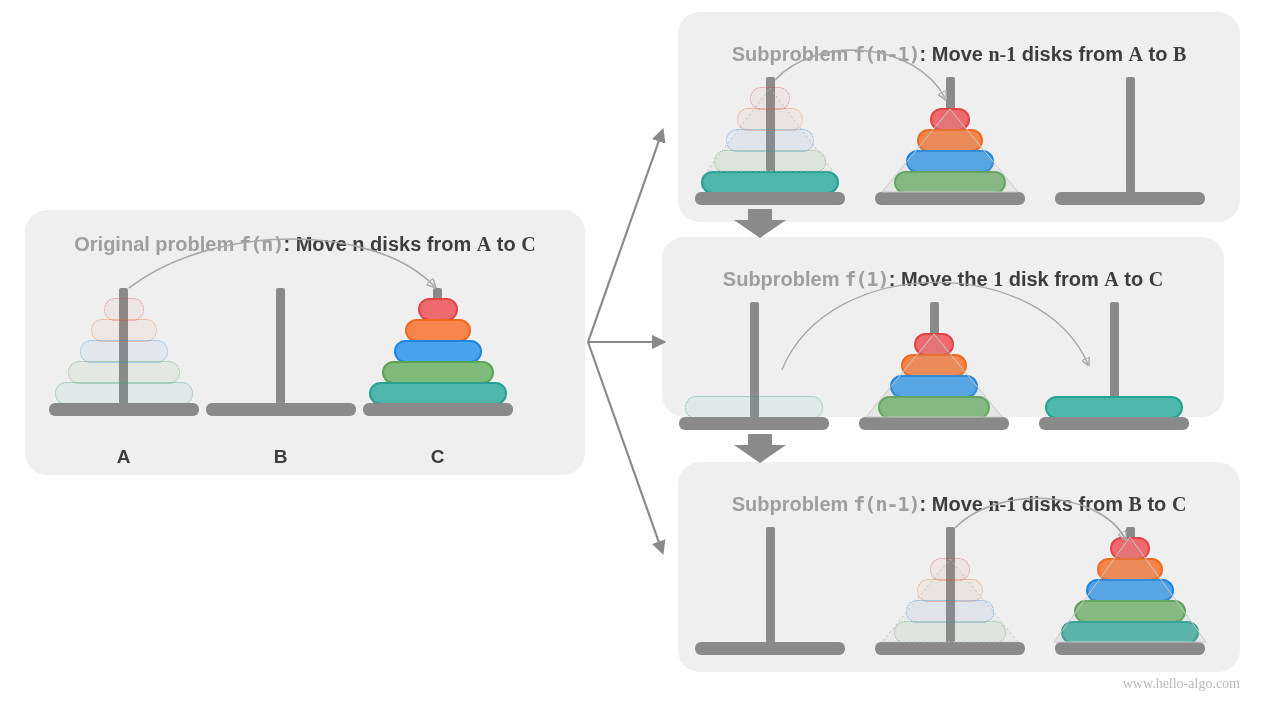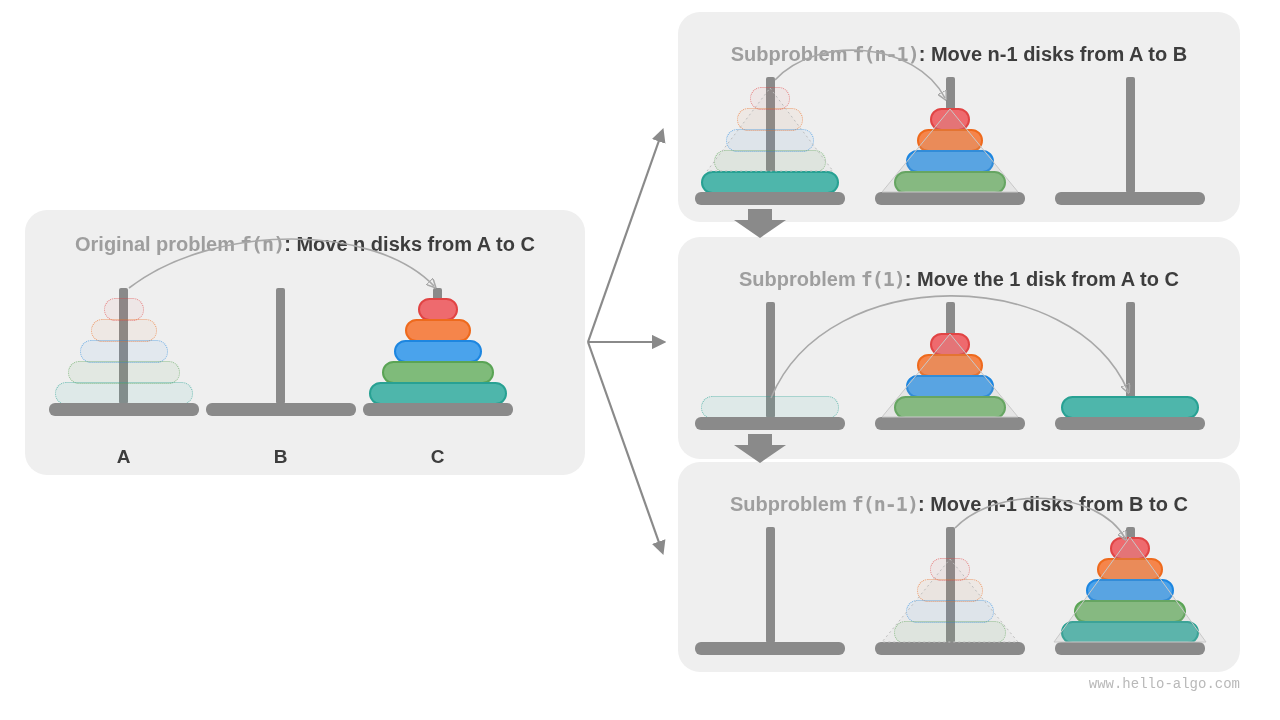--- a/index.html
+++ b/index.html
@@ -10,34 +10,34 @@
     background: #ffffff; overflow: hidden;
   }
 
   
   .panel {
     position: absolute; background: var(--panel-bg, #efefef);
     border-radius: 22px;
   }
   .panel-original { left: 25px; top: 210px; width: 560px; height: 265px; }
   .panel-sub1 { left: 678px; top: 12px;  width: 562px; height: 210px; }
-  .panel-sub2 { left: 678px; top: 237px; width: 562px; height: 222px; }
+  .panel-sub2 { left: 662px; top: 237px; width: 562px; height: 180px; }
   .panel-sub3 { left: 678px; top: 462px; width: 562px; height: 210px; }
 
   
   .title {
     position: absolute; left: 0; right: 0; text-align: center;
     font-size: 20px; line-height: 1.25; white-space: nowrap;
   }
   .panel-original .title { top: 22px; }
   .panel-sub1 .title, .panel-sub2 .title, .panel-sub3 .title { top: 30px; }
   .hg { color: var(--heading-gray, #9e9e9e); font-weight: 700; }
   .hg.mono { font-family: "DejaVu Sans Mono", monospace; letter-spacing: -1px; margin-left: 5px; }
   .hd { color: var(--text-dark, #3d3d3d); font-weight: 700; }
-  .hb { color: var(--text-dark, #3d3d3d); font-weight: 700; }
+  .hb { color: var(--text-dark, #3d3d3d); font-weight: 700; font-family: Liberation Serif, serif; }
 
   
   .pegs { position: absolute; display: flex; }
   .panel-original .pegs { left: 20px; top: 78px; width: 471px; height: 128px; }
   .panel-sub1 .pegs, .panel-sub2 .pegs, .panel-sub3 .pegs
     { left: 2px; top: 64px; width: 540px; height: 129px; }
   .peg { position: relative; flex: 1 1 0; height: 100%; }
   .pole {
     position: absolute; bottom: 12px; left: 50%; margin-left: -4.5px;
     width: 9px; height: 116px; background: var(--gray, #8a8a8a);
@@ -87,21 +87,21 @@
   .arc { position: absolute; inset: 0; width: 100%; height: 100%;
          z-index: 6; pointer-events: none; }
   .arc path { fill: none; stroke: var(--arc, #a8a8a8); stroke-width: 1.6px; }
   .connectors { position: absolute; inset: 0; z-index: 7; pointer-events: none; }
   .connectors line { stroke: var(--arrow, #8a8a8a); stroke-width: 2.2px; }
   .connectors polygon.block { fill: var(--arrow, #8a8a8a); }
 
   
   .watermark {
     position: absolute; right: 40px; top: 676px;
-    font-family: Liberation Mono, monospace; font-size: 14px;
+    font-family: Liberation Serif, serif; font-size: 14px;
     color: var(--watermark, #b9b9b9);
     margin-left: 47px;
   }
 </style>
 </head>
 <body>
 
 <div class="canvas">
 
   <svg class="connectors" viewBox="0 0 1280 720" width="1280" height="720">

